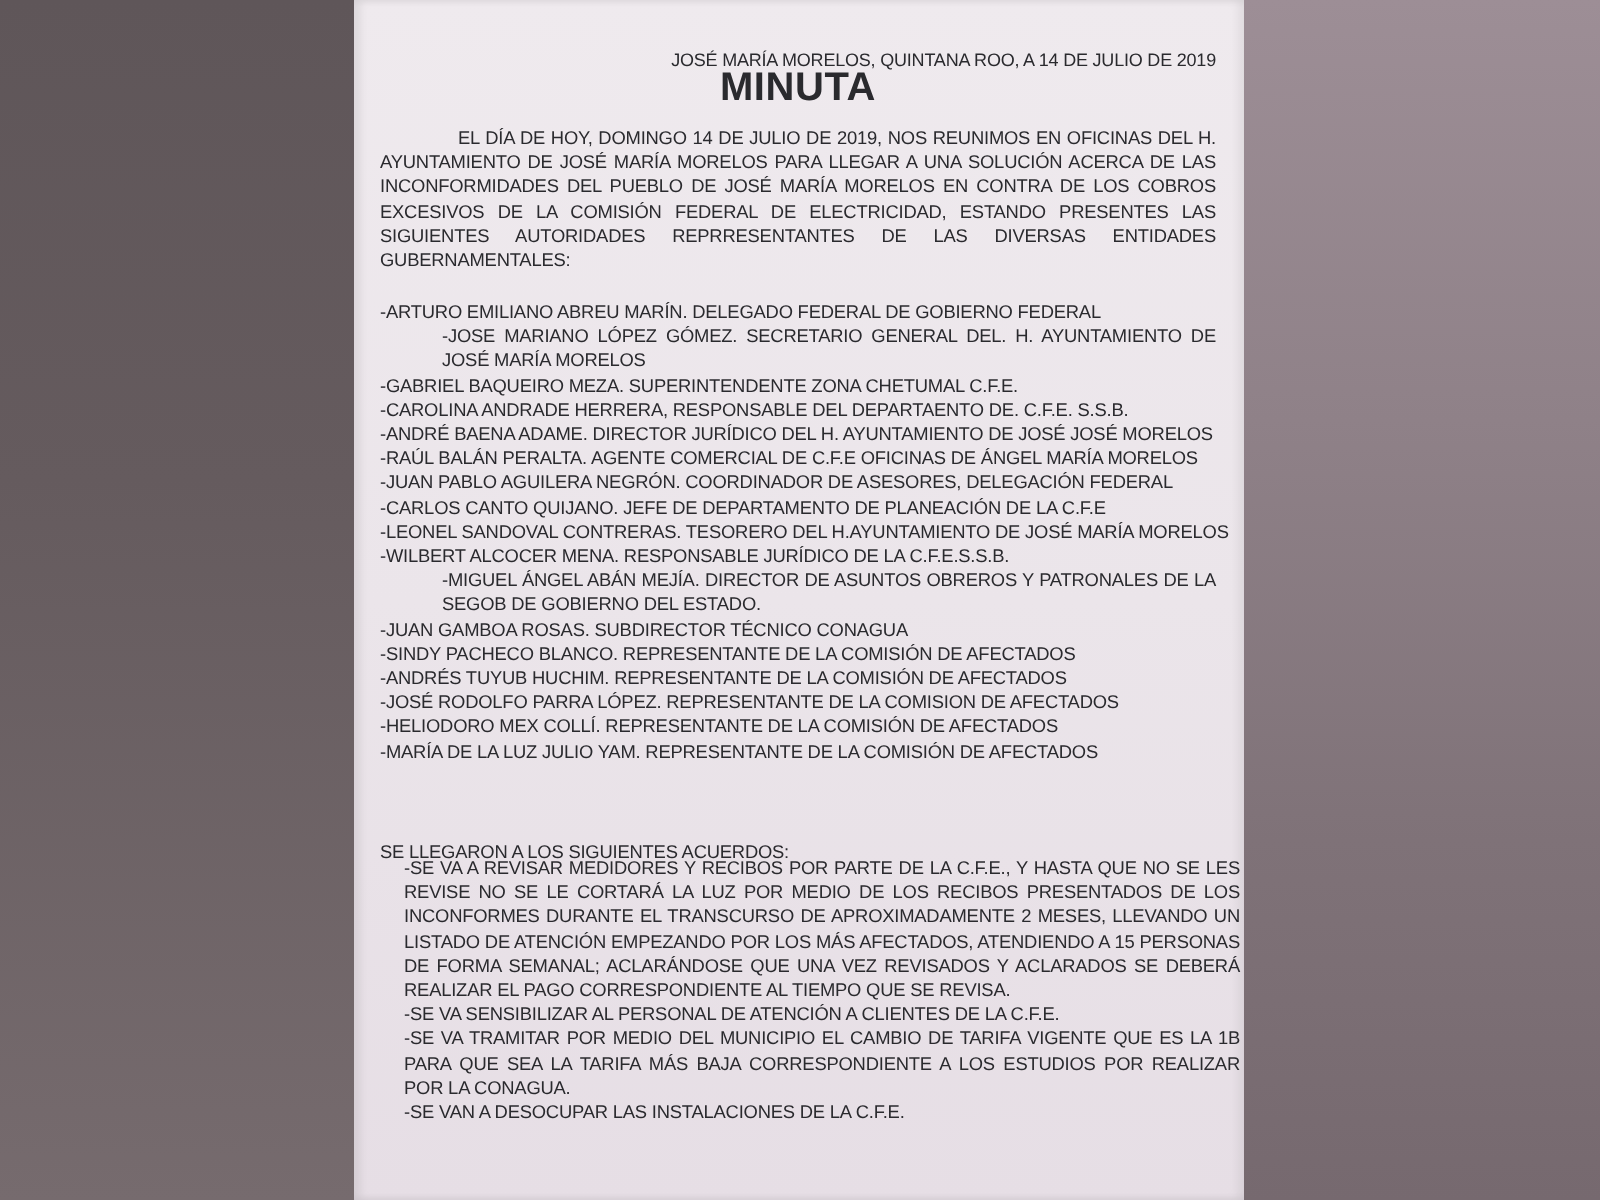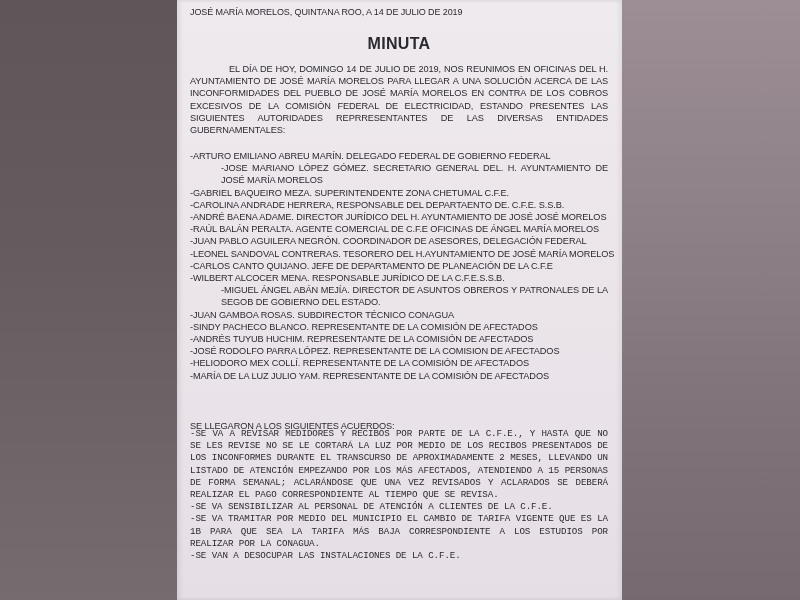--- a/index.html
+++ b/index.html
@@ -20,36 +20,36 @@
     position:absolute; left:177px; top:0; width:445px; height:600px;
     background: linear-gradient(180deg, #efeaee 0%, #ebe5ea 50%, #e6dee5 100%);
     box-shadow: inset 3px 0 4px rgba(0,0,0,0.08), inset -3px 0 4px rgba(0,0,0,0.06);
   }
   .doc {
     position:absolute; left:13px; top:0; width:418px;
     color:#2a2a2e; font-size:9.2px; line-height:12.2px;
     letter-spacing:-0.1px;
   }
   .place {
-    position:absolute; top:6px; left:0; width:418px; text-align:left;
+    position:absolute; top:24px; left:0; width:418px; text-align:right;
     font-size:9px; letter-spacing:-0.1px;
   }
   .title {
     position:absolute; top:38px; left:0; width:418px; text-align:center;
-    font-size:16px; font-weight:bold; letter-spacing:0.3px;
+    font-size:20px; font-weight:bold; letter-spacing:0.3px;
   }
   .intro {
     position:absolute; top:63px; left:0; width:418px;
     text-align:justify; text-indent:39px;
   }
   .list { position:absolute; top:150px; left:0; width:418px; }
   .item { white-space:nowrap; }
   .item.wrap { white-space:normal; text-align:justify;margin-left:31px; }
   .heading { position:absolute; top:420px; left:0; width:418px; }
-  .agreements { position:absolute; top:428px; left:0; width:418px;font-family:Liberation Mono, monospace; }
+  .agreements { position:absolute; top:428px; left:12px; width:418px; }
   .agreement { text-align:justify; }
 </style>
 </head>
 <body>
 
 <div class="bg-left"></div>
 <div class="bg-right"></div>
 
 <div class="paper">
   <div class="doc">
@@ -58,22 +58,22 @@
     <div class="intro">EL DÍA DE HOY, DOMINGO 14 DE JULIO DE 2019, NOS REUNIMOS EN OFICINAS DEL H. AYUNTAMIENTO DE JOSÉ MARÍA MORELOS PARA LLEGAR A UNA SOLUCIÓN ACERCA DE LAS INCONFORMIDADES DEL PUEBLO DE JOSÉ MARÍA MORELOS EN CONTRA DE LOS COBROS EXCESIVOS DE LA COMISIÓN FEDERAL DE ELECTRICIDAD, ESTANDO PRESENTES LAS SIGUIENTES AUTORIDADES REPRRESENTANTES DE LAS DIVERSAS ENTIDADES GUBERNAMENTALES:</div>
 
     <div class="list">
       <div class="item">-ARTURO EMILIANO ABREU MARÍN. DELEGADO FEDERAL DE GOBIERNO FEDERAL</div>
       <div class="item wrap">-JOSE MARIANO LÓPEZ GÓMEZ. SECRETARIO GENERAL DEL. H. AYUNTAMIENTO DE JOSÉ MARÍA MORELOS</div>
       <div class="item">-GABRIEL BAQUEIRO MEZA. SUPERINTENDENTE ZONA CHETUMAL C.F.E.</div>
       <div class="item">-CAROLINA ANDRADE HERRERA, RESPONSABLE DEL DEPARTAENTO DE. C.F.E. S.S.B.</div>
       <div class="item">-ANDRÉ BAENA ADAME. DIRECTOR JURÍDICO DEL H. AYUNTAMIENTO DE JOSÉ JOSÉ MORELOS</div>
       <div class="item">-RAÚL BALÁN PERALTA. AGENTE COMERCIAL DE C.F.E OFICINAS DE ÁNGEL MARÍA MORELOS</div>
       <div class="item">-JUAN PABLO AGUILERA NEGRÓN. COORDINADOR DE ASESORES, DELEGACIÓN FEDERAL</div>
+      <div class="item">-CARLOS CANTO QUIJANO. JEFE DE DEPARTAMENTO DE PLANEACIÓN DE LA C.F.E</div>
       <div class="item">-LEONEL SANDOVAL CONTRERAS. TESORERO DEL H.AYUNTAMIENTO DE JOSÉ MARÍA MORELOS</div>
-      <div class="item">-CARLOS CANTO QUIJANO. JEFE DE DEPARTAMENTO DE PLANEACIÓN DE LA C.F.E</div>
       <div class="item">-WILBERT ALCOCER MENA. RESPONSABLE JURÍDICO DE LA C.F.E.S.S.B.</div>
       <div class="item wrap">-MIGUEL ÁNGEL ABÁN MEJÍA. DIRECTOR DE ASUNTOS OBREROS Y PATRONALES DE LA SEGOB DE GOBIERNO DEL ESTADO.</div>
       <div class="item">-JUAN GAMBOA ROSAS. SUBDIRECTOR TÉCNICO CONAGUA</div>
       <div class="item">-SINDY PACHECO BLANCO. REPRESENTANTE DE LA COMISIÓN DE AFECTADOS</div>
       <div class="item">-ANDRÉS TUYUB HUCHIM. REPRESENTANTE DE LA COMISIÓN DE AFECTADOS</div>
       <div class="item">-JOSÉ RODOLFO PARRA LÓPEZ. REPRESENTANTE DE LA COMISION DE AFECTADOS</div>
       <div class="item">-HELIODORO MEX COLLÍ. REPRESENTANTE DE LA COMISIÓN DE AFECTADOS</div>
       <div class="item">-MARÍA DE LA LUZ JULIO YAM. REPRESENTANTE DE LA COMISIÓN DE AFECTADOS</div>
     </div>
 

